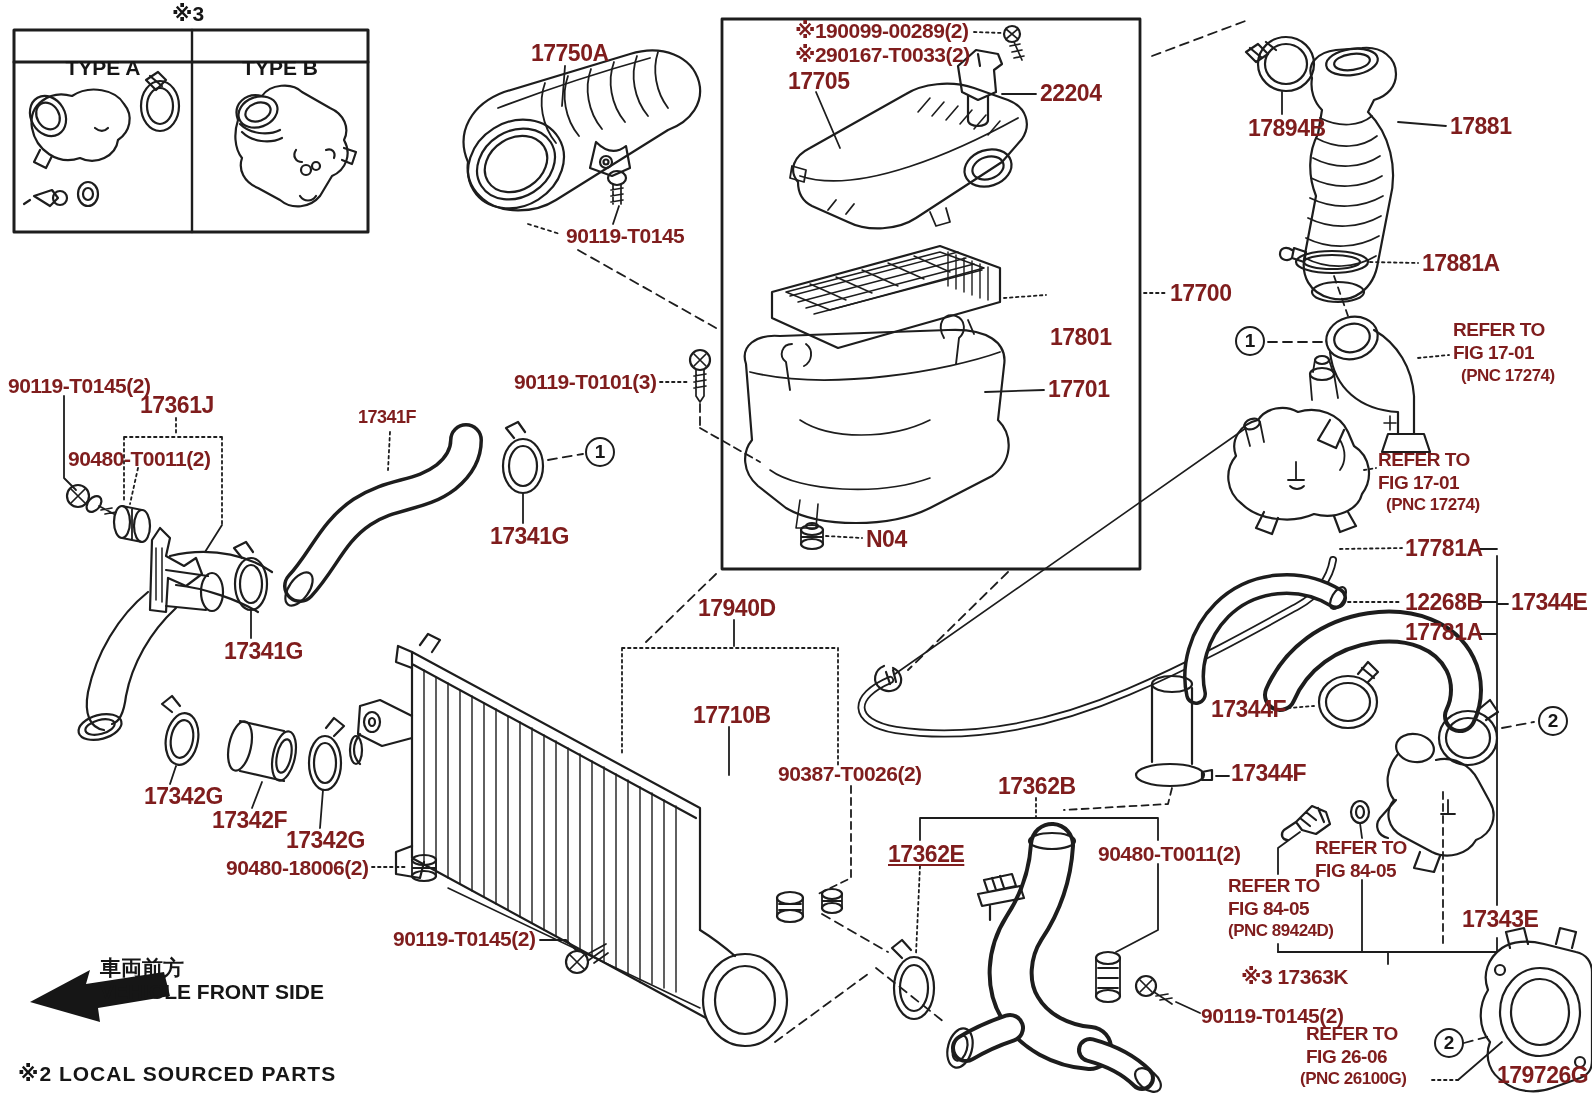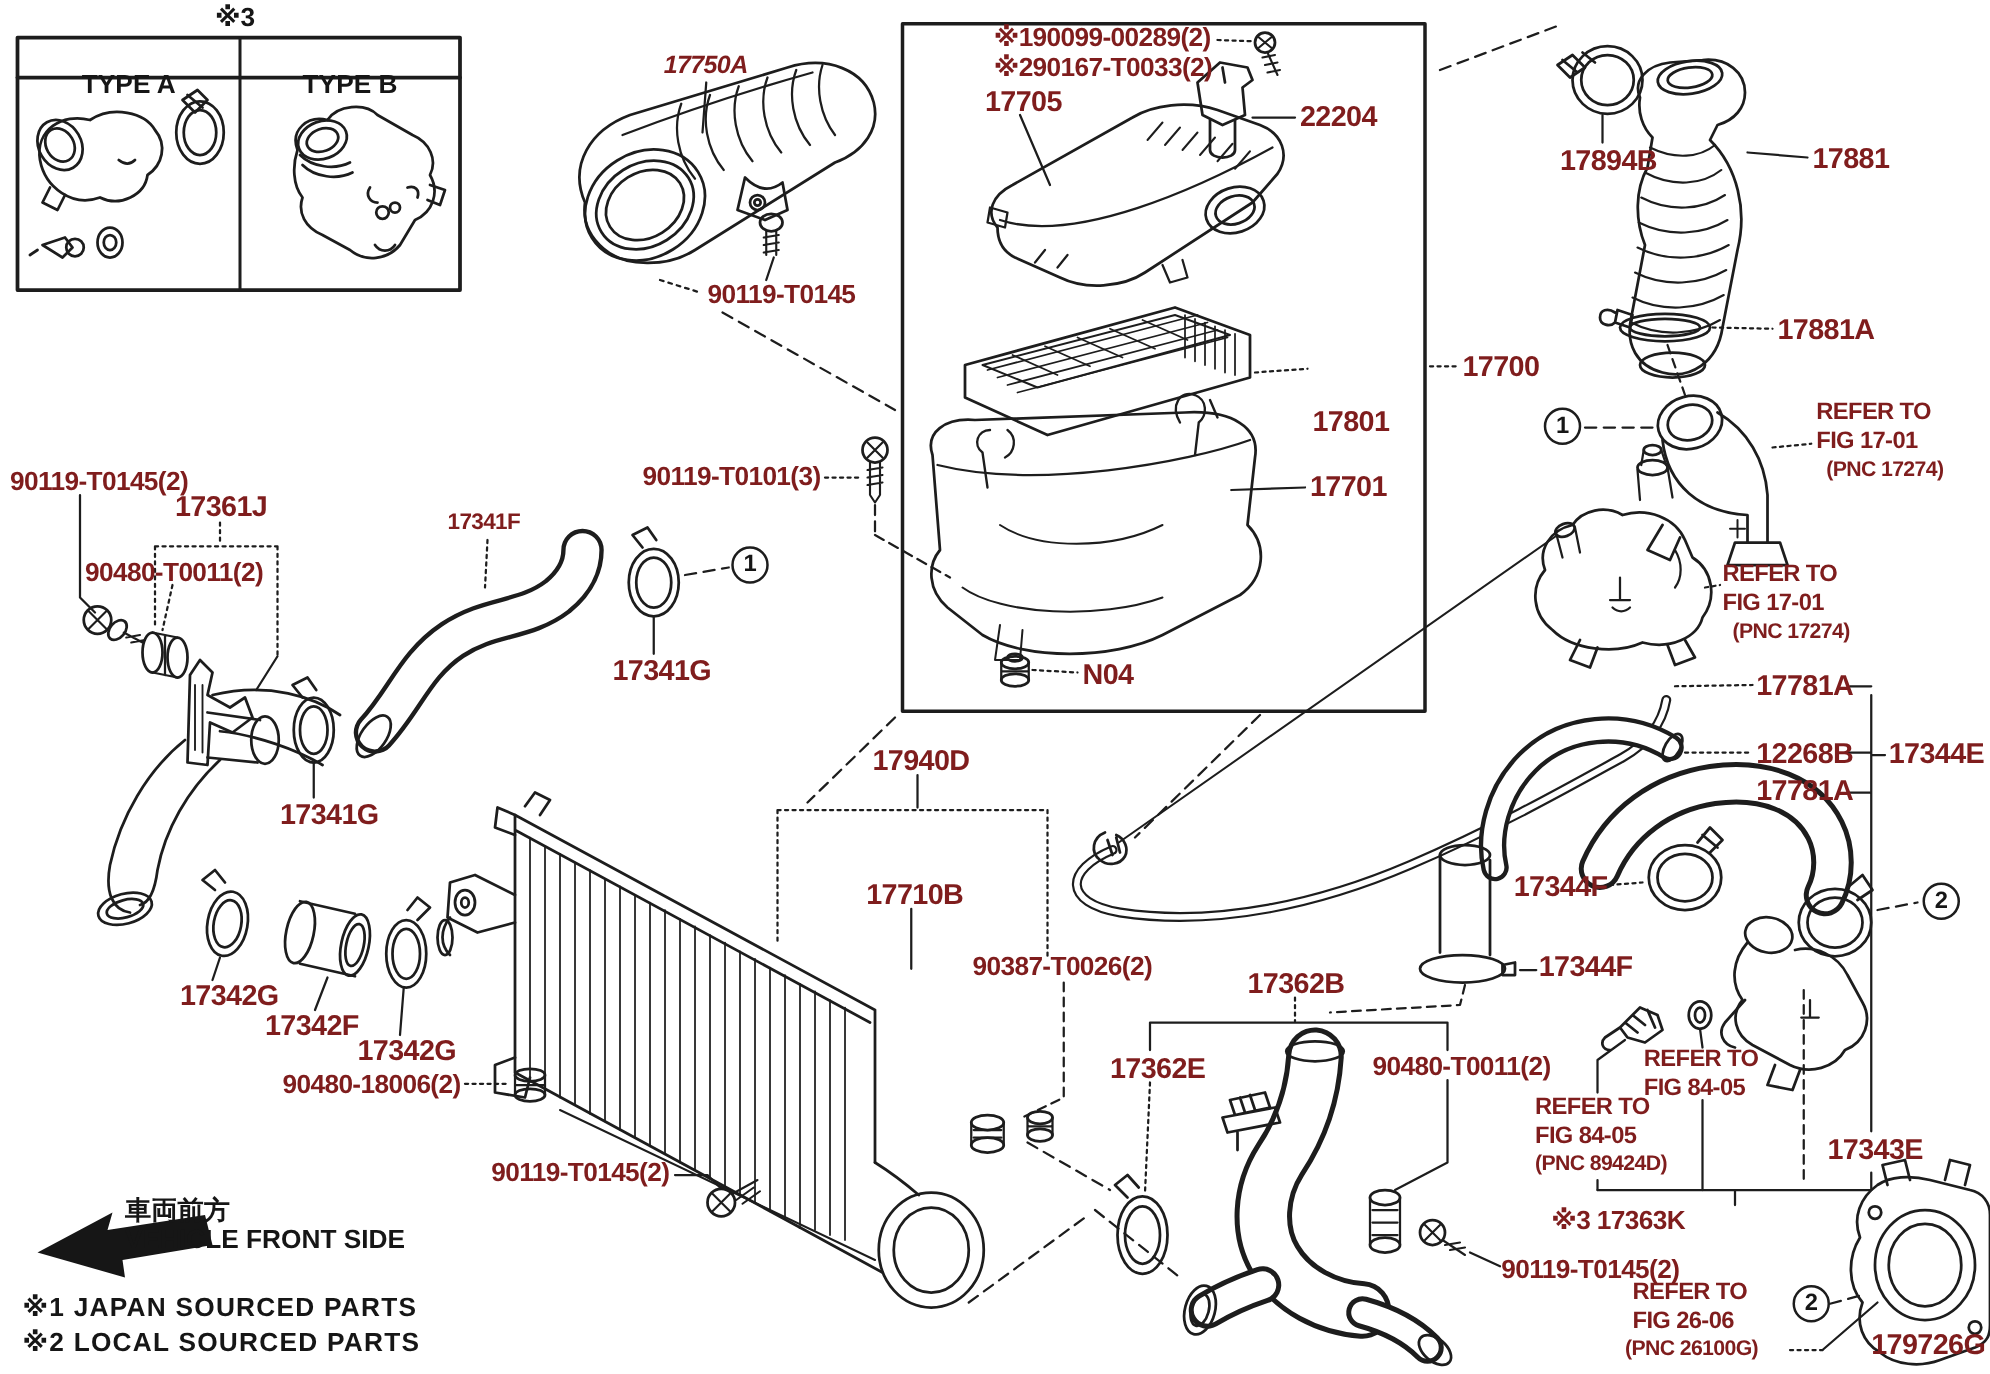--- a/index.html
+++ b/index.html
@@ -370,21 +370,21 @@
     <g>
       <path fill="#161616" stroke="none" d="M30,1002 L90,970 L86,984 L164,972 L170,996 L98,1008 L100,1022 Z"></path>
     </g>
   </svg>
 
   <div class="inset-note" style="left:172px;top:2px;">※3</div>
   <div class="inset-head" style="left:103px;top:36px;">TYPE A</div>
   <div class="inset-head" style="left:280px;top:36px;">TYPE B</div>
 
   <div id="labels-layer">
-      <div class="plabel" style="left: 531px; top: 42px; font-size: 20px; font-style: italic;">17750A</div>
+      <div class="plabel" style="left: 531px; top: 42px; font-size: 23px;">17750A</div>
       <div class="plabel" style="left: 795px; top: 20px; font-size: 21px;">※190099-00289(2)</div>
       <div class="plabel" style="left: 795px; top: 44px; font-size: 21px;">※290167-T0033(2)</div>
       <div class="plabel" style="left: 788px; top: 70px; font-size: 23px;">17705</div>
       <div class="plabel" style="left: 1040px; top: 82px; font-size: 23px;">22204</div>
       <div class="plabel" style="left: 1248px; top: 117px; font-size: 23px;">17894B</div>
       <div class="plabel" style="left: 1450px; top: 115px; font-size: 23px; text-align: center;">17881</div>
       <div class="plabel" style="left: 566px; top: 225px; font-size: 21px;">90119-T0145</div>
       <div class="plabel" style="left: 1422px; top: 252px; font-size: 23px;">17881A</div>
       <div class="plabel" style="left: 1050px; top: 282px; font-size: 23px; margin-top: 44px;">17801</div>
       <div class="plabel" style="left: 1170px; top: 282px; font-size: 23px;">17700</div>
@@ -409,21 +409,21 @@
       <div class="plabel" style="left: 1405px; top: 621px; font-size: 23px;">17781A</div>
       <div class="plabel" style="left: 224px; top: 640px; font-size: 23px;">17341G</div>
       <div class="plabel" style="left: 693px; top: 704px; font-size: 23px;">17710B</div>
       <div class="plabel" style="left: 1211px; top: 698px; font-size: 23px;">17344F</div>
       <div class="plabel" style="left: 1231px; top: 762px; font-size: 23px;">17344F</div>
       <div class="plabel" style="left: 778px; top: 763px; font-size: 21px;">90387-T0026(2)</div>
       <div class="plabel" style="left: 998px; top: 775px; font-size: 23px;">17362B</div>
       <div class="plabel" style="left: 144px; top: 785px; font-size: 23px;">17342G</div>
       <div class="plabel" style="left: 212px; top: 809px; font-size: 23px;">17342F</div>
       <div class="plabel" style="left: 286px; top: 829px; font-size: 23px;">17342G</div>
-      <div class="plabel" style="left: 888px; top: 843px; font-size: 23px;">17362E</div>
+      <div class="plabel" style="left: 888px; top: 843px; font-size: 23px; text-decoration: underline;">17362E</div>
       <div class="plabel" style="left: 1098px; top: 843px; font-size: 21px;">90480-T0011(2)</div>
       <div class="plabel" style="left: 1315px; top: 838px; font-size: 19px;">REFER TO</div>
       <div class="plabel" style="left: 1315px; top: 861px; font-size: 19px;">FIG 84-05</div>
       <div class="plabel" style="left: 226px; top: 857px; font-size: 21px;">90480-18006(2)</div>
       <div class="plabel" style="left: 1228px; top: 876px; font-size: 19px;">REFER TO</div>
       <div class="plabel" style="left: 1228px; top: 899px; font-size: 19px;">FIG 84-05</div>
       <div class="plabel" style="left: 1228px; top: 922px; font-size: 17px;">(PNC 89424D)</div>
       <div class="plabel" style="left: 1462px; top: 908px; font-size: 23px;">17343E</div>
       <div class="plabel" style="left: 393px; top: 928px; font-size: 21px;">90119-T0145(2)</div>
       <div class="plabel" style="left: 1241px; top: 966px; font-size: 21px;">※3 17363K</div>
@@ -435,15 +435,14 @@
     </div>
   <div id="callouts-layer">
       <div class="callout" style="left: 585px; top: 437px;">1</div>
       <div class="callout" style="left: 1235px; top: 326px;">1</div>
       <div class="callout" style="left: 1538px; top: 706px;">2</div>
       <div class="callout" style="left: 1434px; top: 1028px;">2</div>
     </div>
 
   <div class="footer-jp">車両前方</div>
   <div class="footer-en">VEHICLE FRONT SIDE</div>
-  <div class="note1">※1 JAPAN SOURCED PARTS</div>
   <div class="note2">※2 LOCAL SOURCED PARTS</div>
 </div>
 
 </body></html>

